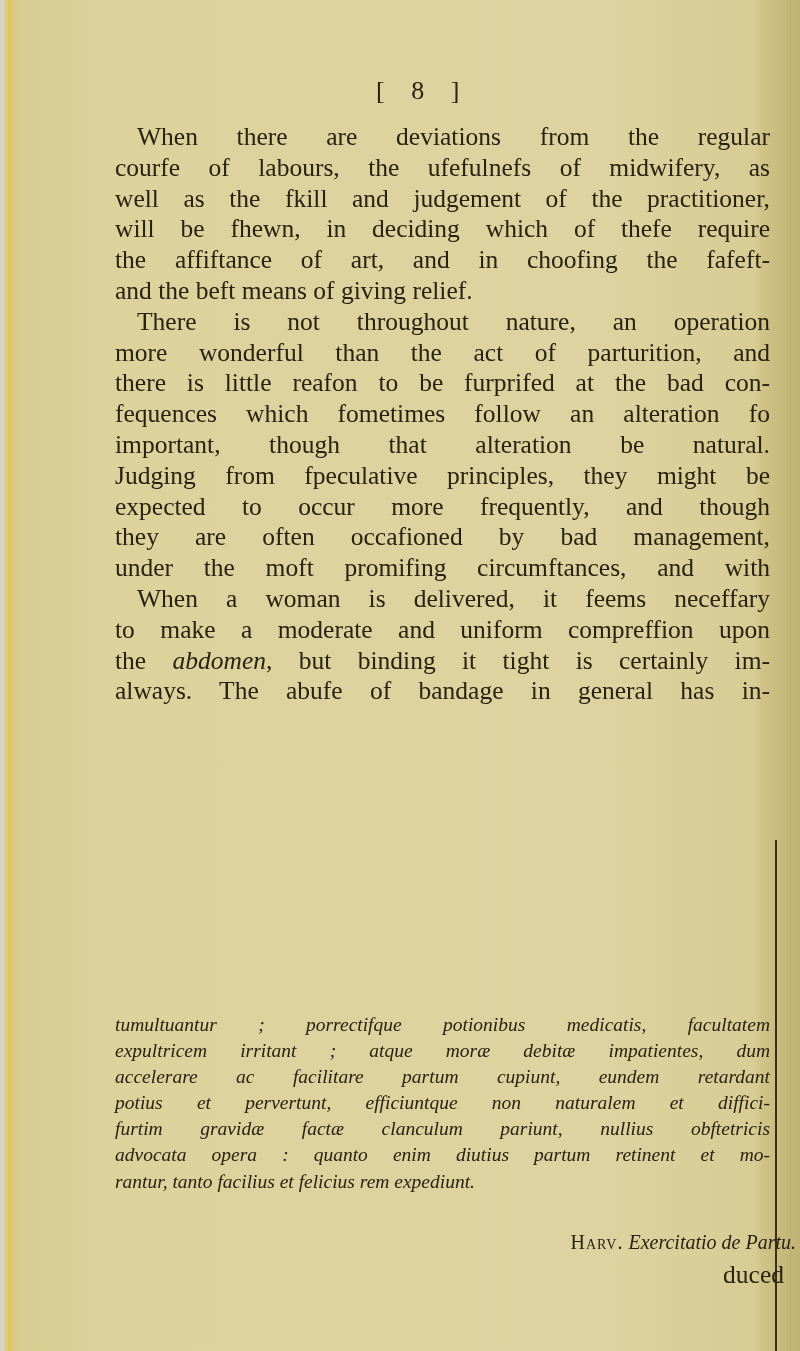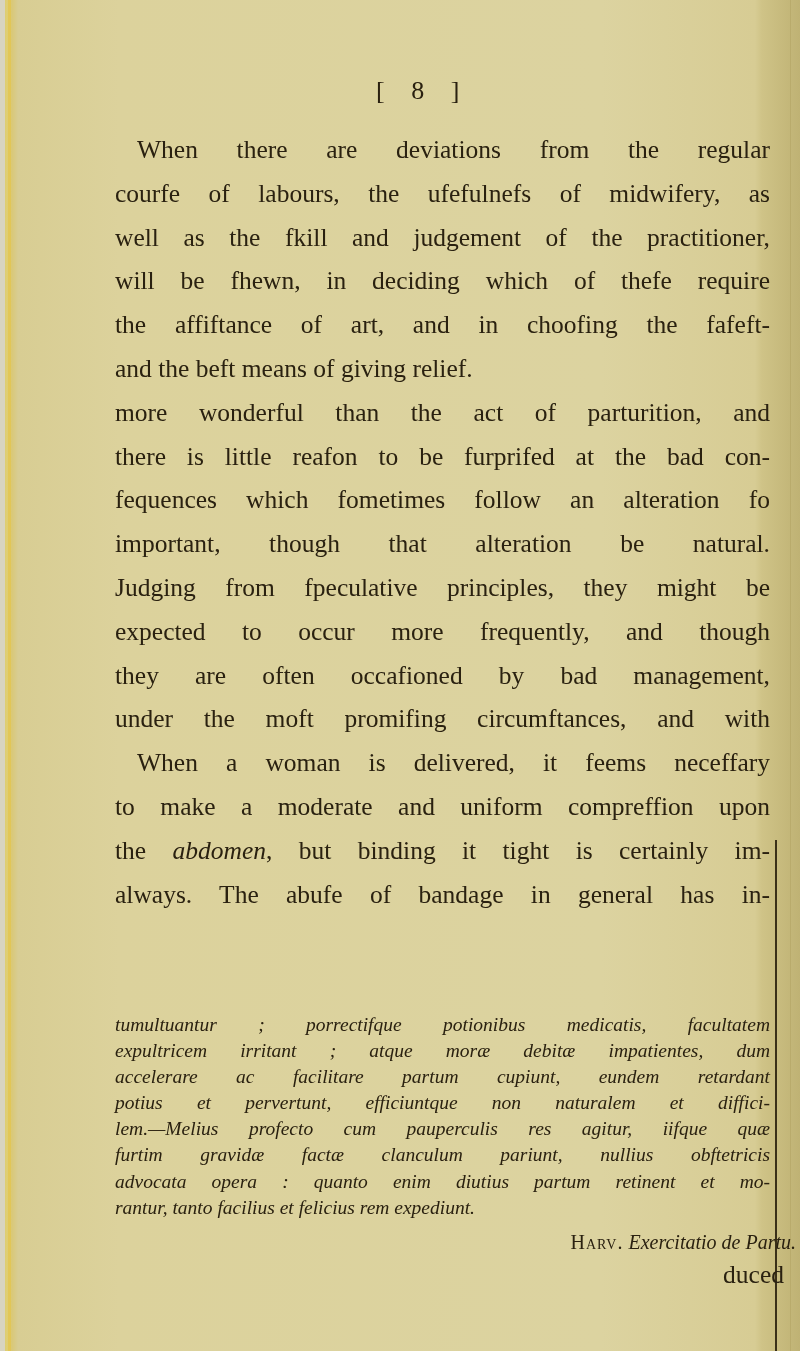--- a/index.html
+++ b/index.html
@@ -38,21 +38,20 @@
     }
     .body-text {
       position: absolute; left: 115px; top: 122px; width: 655px;
       font-family: "Liberation Serif", serif;
       font-size: 25.5px; line-height: 30.8px;
       text-align: justify;
     }
     .body-text .line {
       display: block; white-space: nowrap; text-align: justify; text-align-last: justify;
       height: 30.8px;
-      margin-top: 13px;
     }
     .body-text .line.last { text-align-last: left; }
     .body-text .line.indent { padding-left: 22px; }
     .body-text i { font-style: italic; }
     .footnote {
       position: absolute; left: 115px; top: 1012px; width: 655px;
       font-family: "Liberation Serif", serif;
       font-size: 19.5px; line-height: 26.1px; font-style: italic;
     }
     .footnote .line {
@@ -82,40 +81,40 @@
 
   <div class="page-number">[ 8 ]</div>
 
   <div class="body-text">
     <span class="line indent">When there are deviations from the regular</span>
     <span class="line">courfe of labours, the ufefulnefs of midwifery, as</span>
     <span class="line">well as the fkill and judgement of the practitioner,</span>
     <span class="line">will be fhewn, in deciding which of thefe require</span>
     <span class="line">the affiftance of art, and in choofing the fafeft-</span>
     <span class="line last">and the beft means of giving relief.</span>
+    <span class="line indent">There is not throughout nature, an operation</span>
     <span class="line">more wonderful than the act of parturition, and</span>
     <span class="line">there is little reafon to be furprifed at the bad con-</span>
     <span class="line">fequences which fometimes follow an alteration fo</span>
     <span class="line">important, though that alteration be natural.</span>
     <span class="line">Judging from fpeculative principles, they might be</span>
     <span class="line">expected to occur more frequently, and though</span>
     <span class="line">they are often occafioned by bad management,</span>
     <span class="line">under the moft promifing circumftances, and with</span>
     <span class="line indent">When a woman is delivered, it feems neceffary</span>
     <span class="line">to make a moderate and uniform compreffion upon</span>
     <span class="line"><span>the </span><i>abdomen</i><span>, but binding it tight is certainly im-</span></span>
     <span class="line">always. The abufe of bandage in general has in-</span>
   </div>
 
   <div class="footnote">
     <span class="line">tumultuantur ; porrectifque potionibus medicatis, facultatem</span>
     <span class="line">expultricem irritant ; atque moræ debitæ impatientes, dum</span>
     <span class="line">accelerare ac facilitare partum cupiunt, eundem retardant</span>
     <span class="line">potius et pervertunt, efficiuntque non naturalem et diffici-</span>
-    <span class="line">lem.—Melius profecto cum pauperculis res agitur, iifque quæ</span>
     <span class="line">furtim gravidæ factæ clanculum pariunt, nullius obftetricis</span>
     <span class="line">advocata opera : quanto enim diutius partum retinent et mo-</span>
     <span class="line last">rantur, tanto facilius et felicius rem expediunt.</span>
   </div>
 
   <div class="citation">
     <span class="author">Harv.</span>
     <span class="work">Exercitatio de Partu.</span>
   </div>
 

